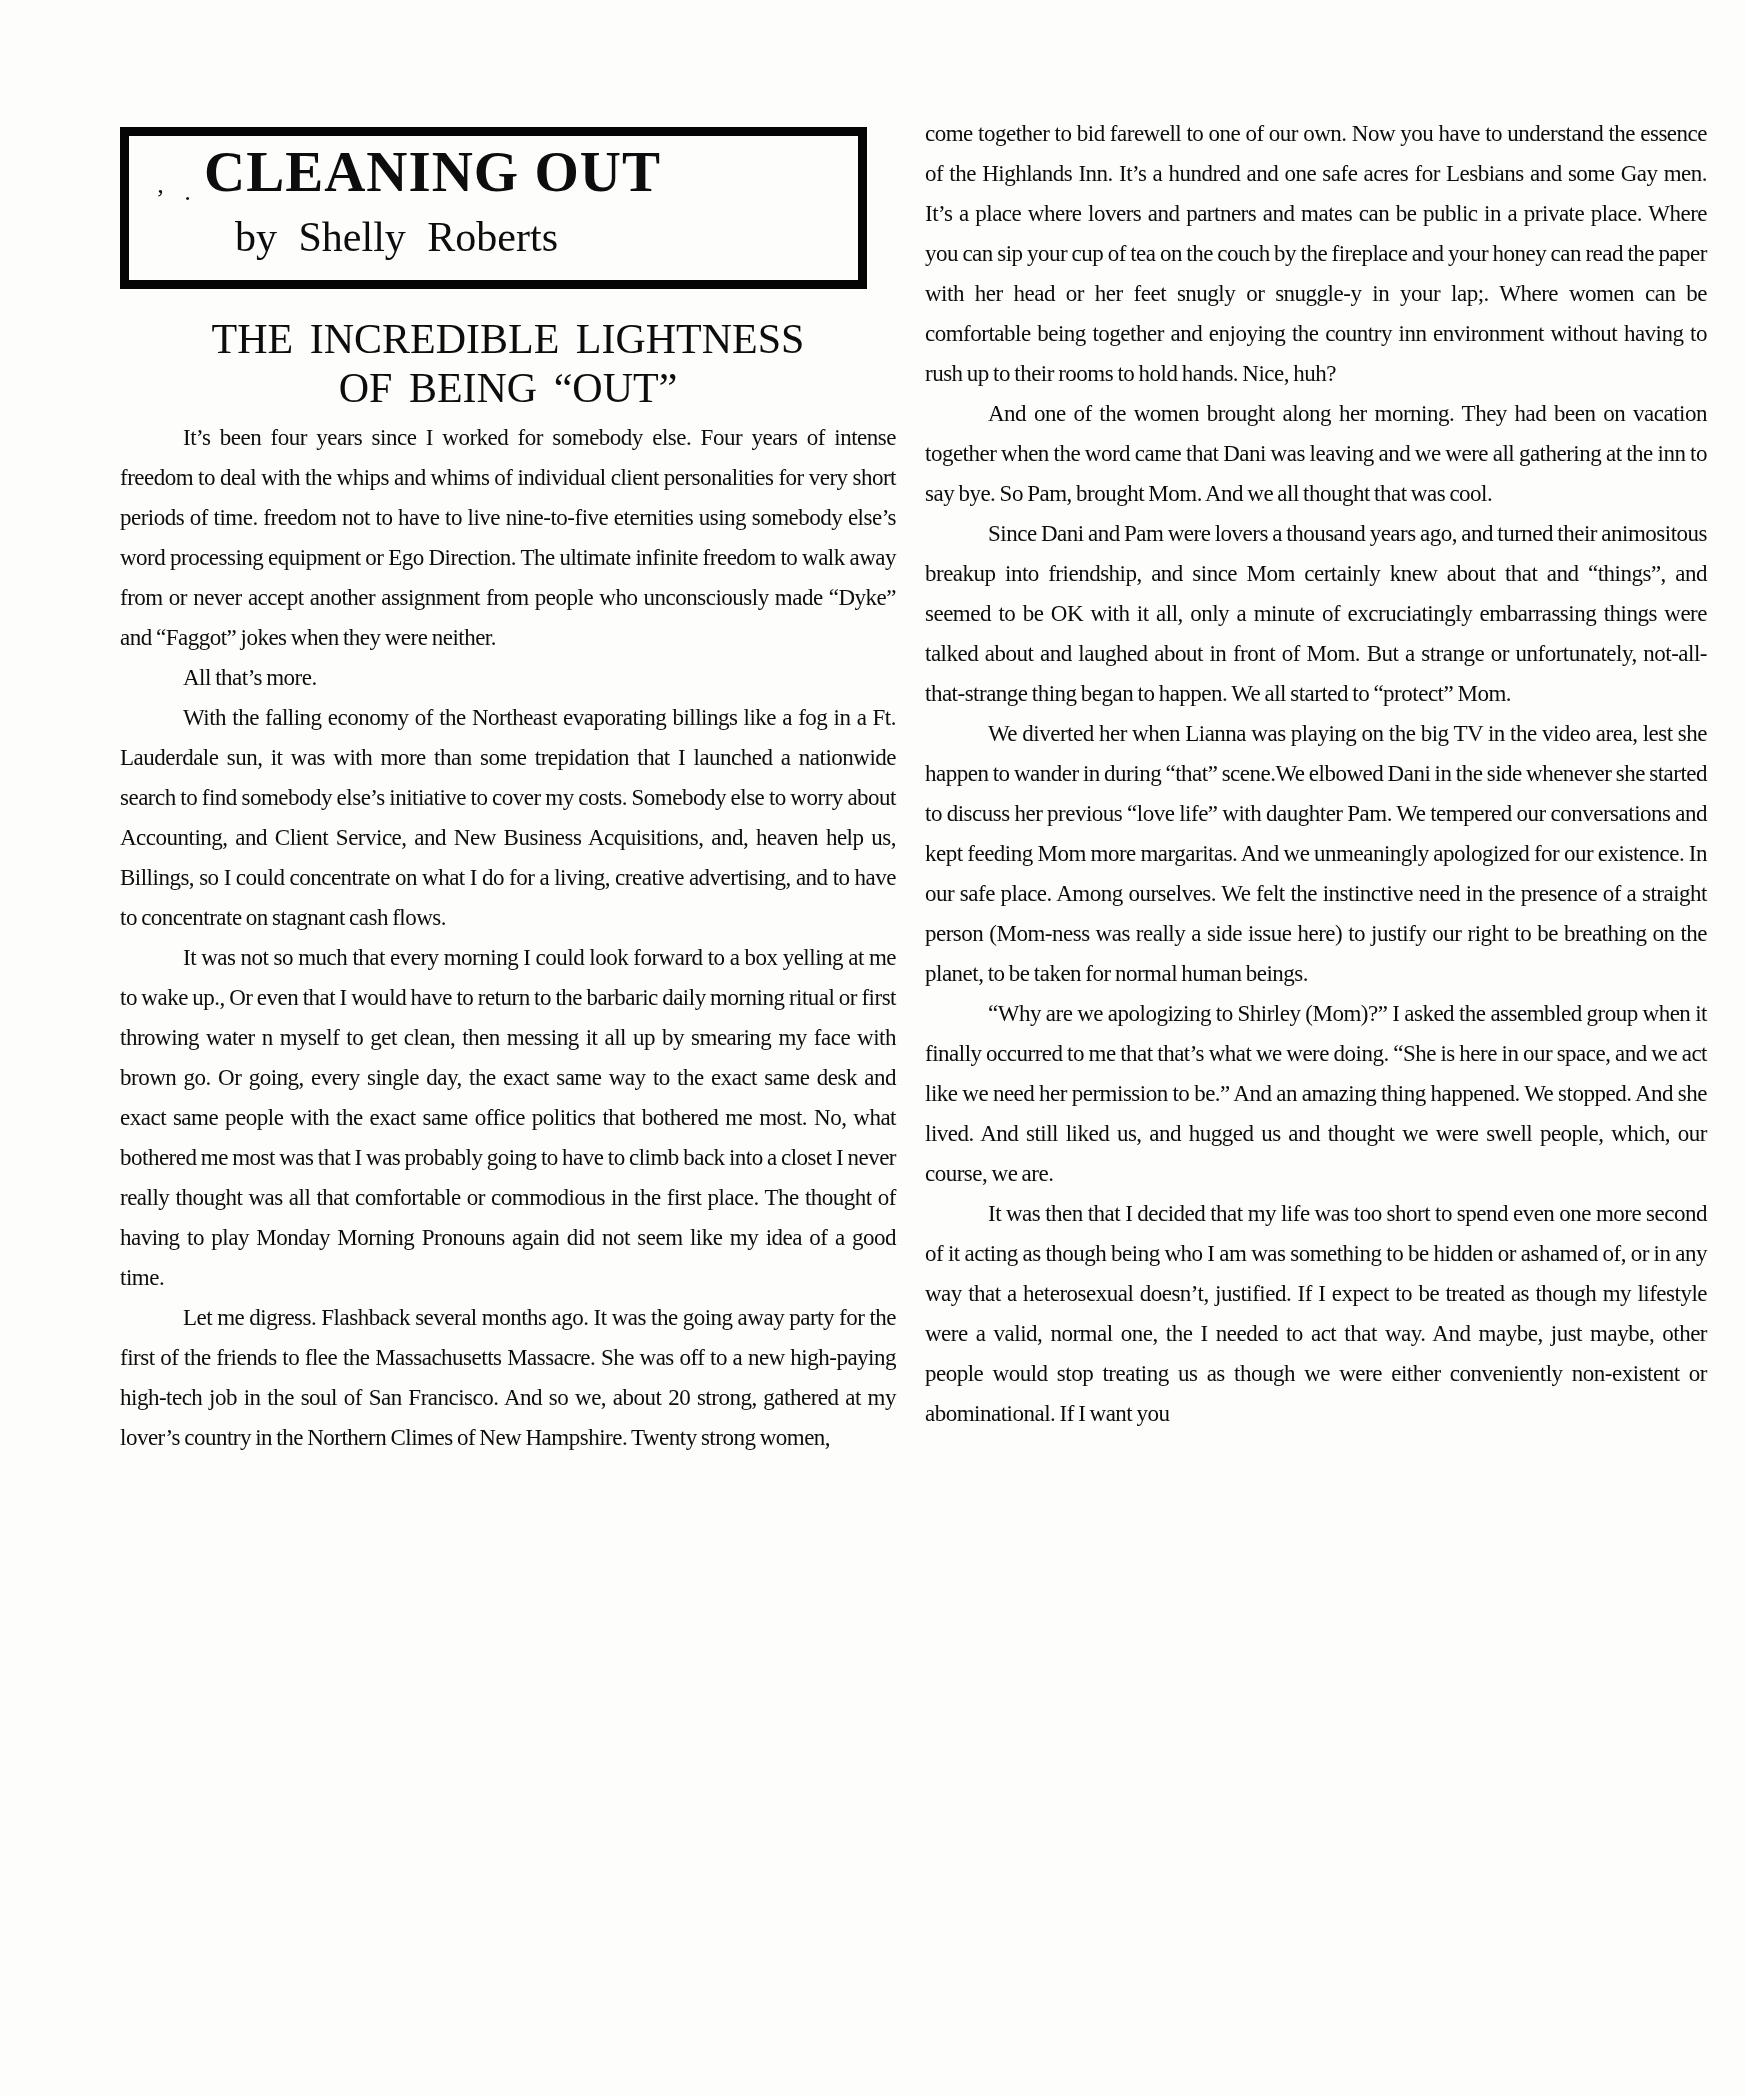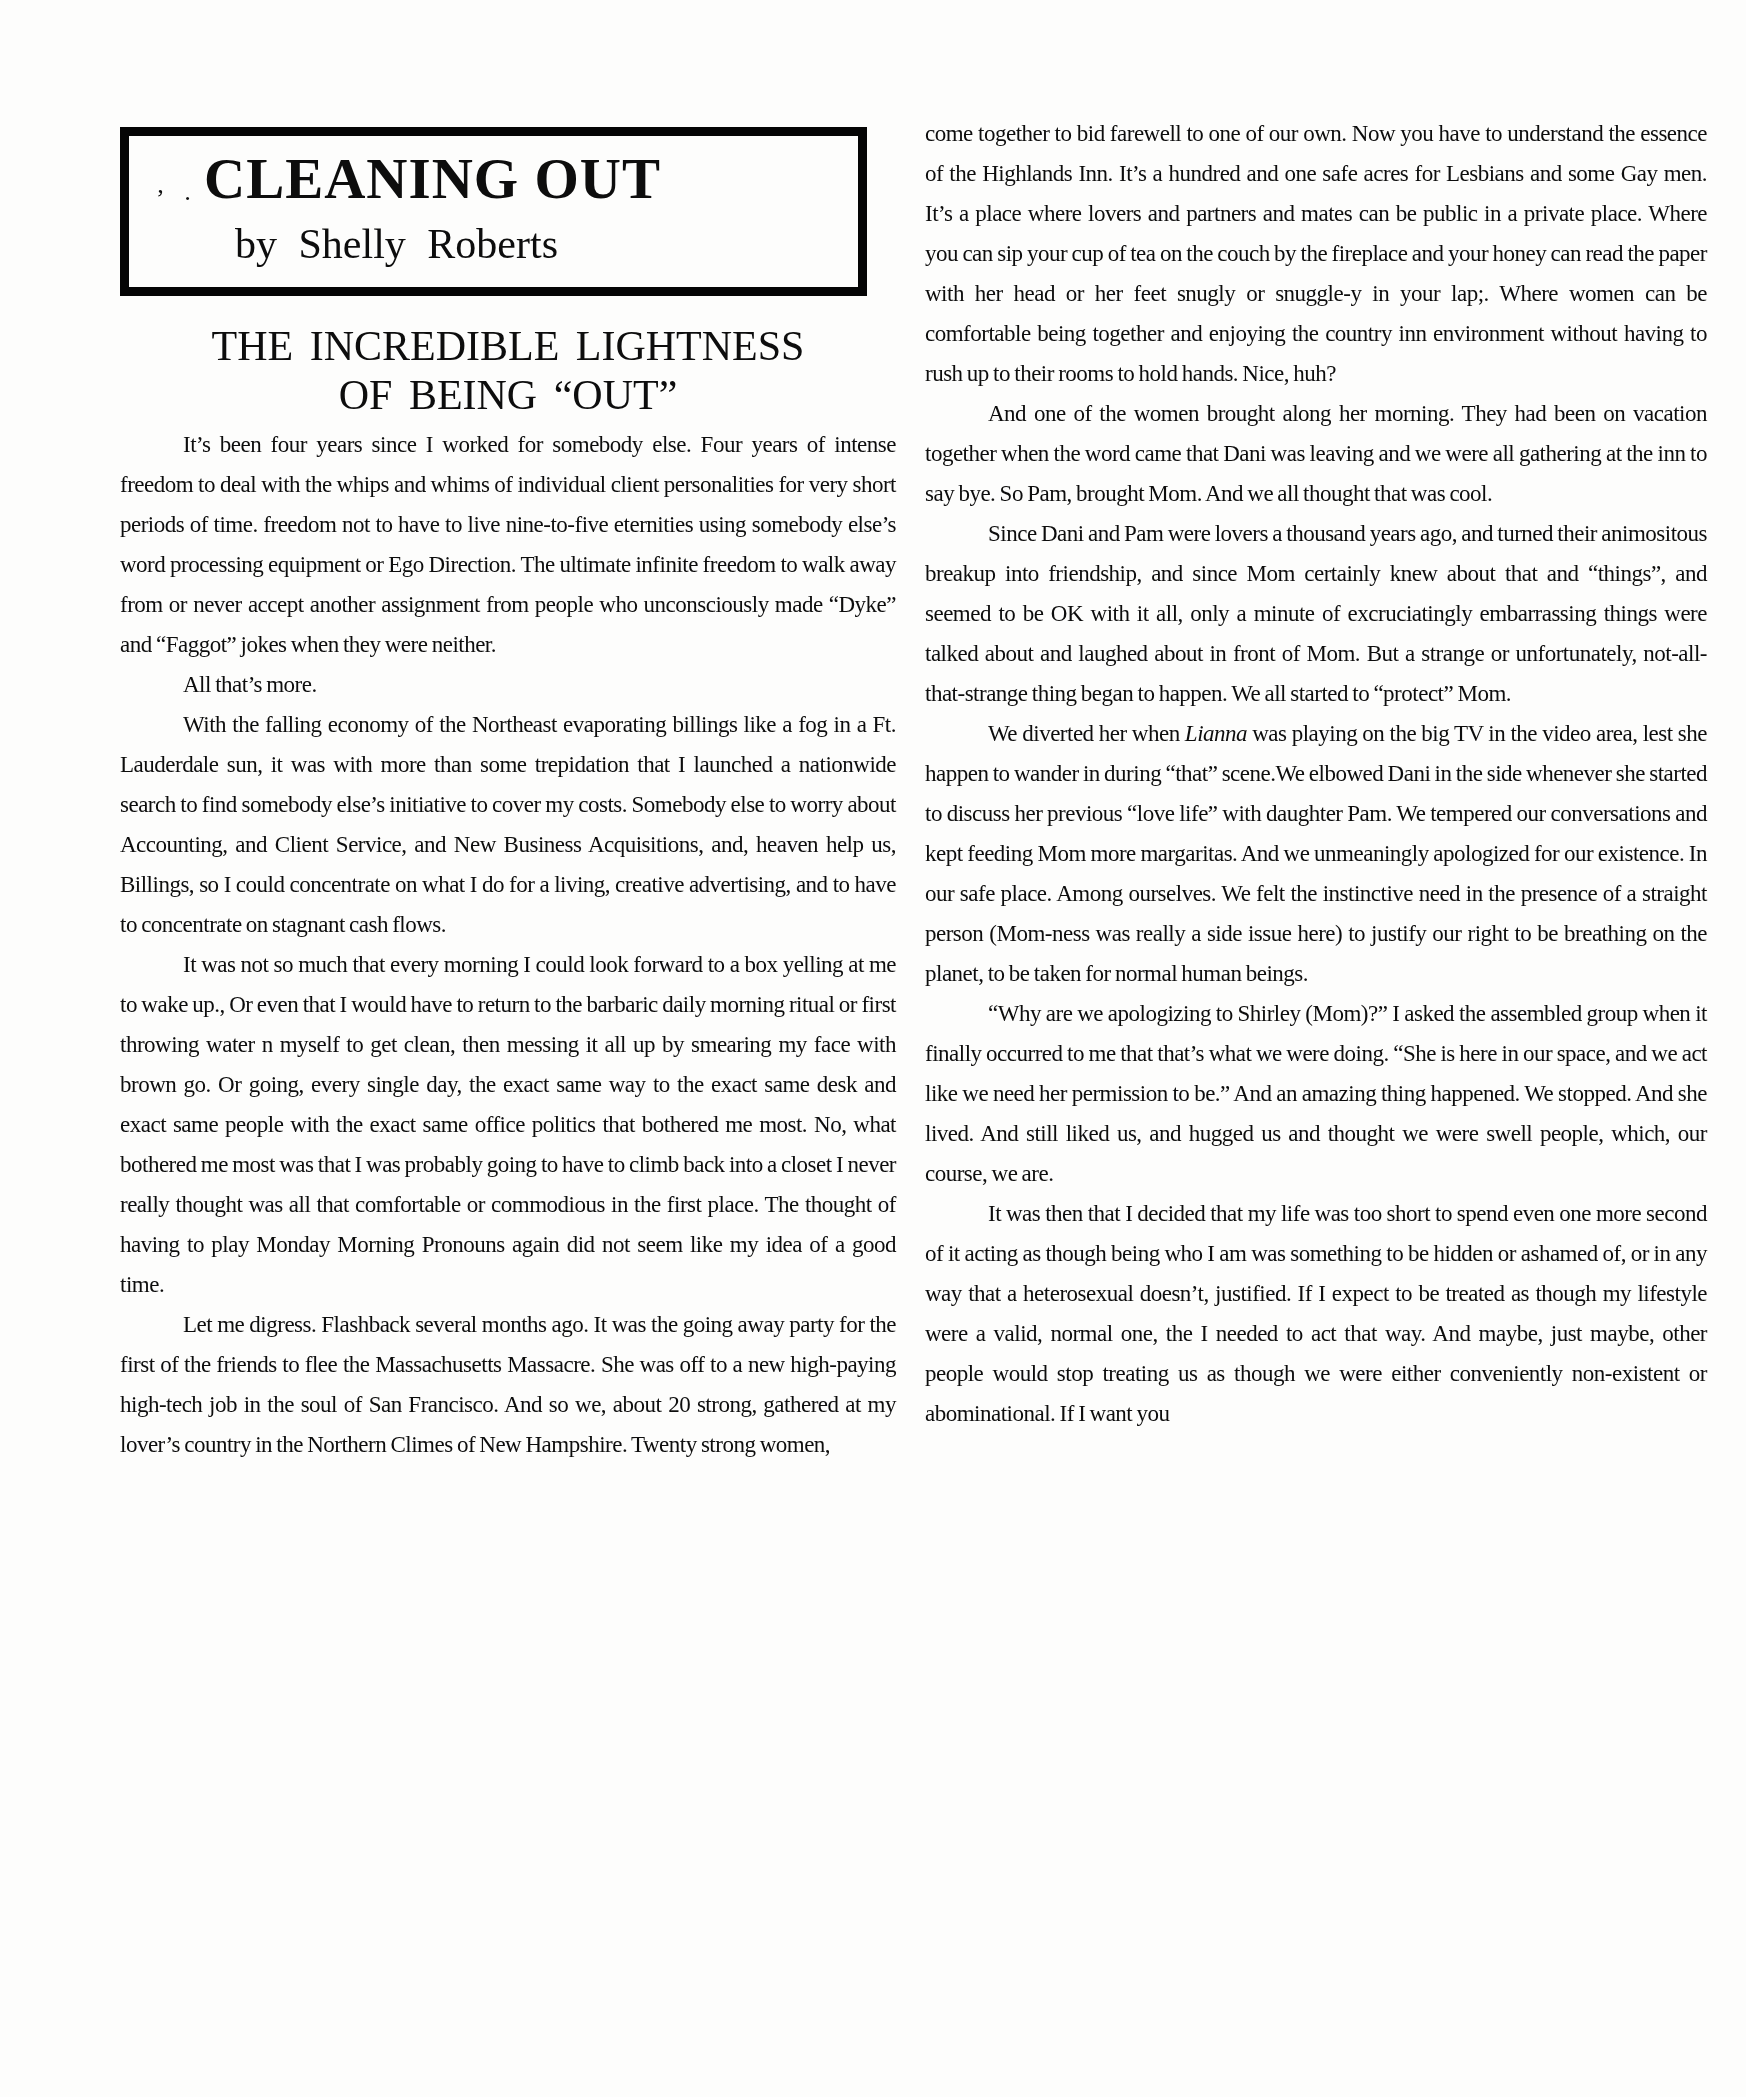--- a/index.html
+++ b/index.html
@@ -26,21 +26,21 @@
   .col { width: 776px; }
   .col-right { width: 782px; padding-top: 1px; }
 
   
   .masthead {
     box-sizing: border-box;
     width: 747px;
     margin-top: 14px;
     margin-bottom: 0;
     border: 9px solid #050505;
-    padding: 9px 15px 19px 75px;
+    padding: 2px 15px 19px 75px;
   }
   .masthead .mast-line {
     font-size: 57px;
     font-weight: bold;
     line-height: 67px;
     letter-spacing: 1px;
     white-space: nowrap;
   }
   .masthead .mast-byline {
     font-size: 42px;
@@ -75,21 +75,21 @@
   .body-p {
     margin: 0;
     font-size: 23px;
     line-height: 40px;
     text-align: justify;
     text-indent: 63px;
     letter-spacing: -0.5px;
     word-spacing: -1px;
   }
   .body-p.noindent { text-indent: 0; }
-  .body-p .ital { font-style: italic; }
+  .body-p .ital { }
 </style>
 </head>
 <body>
 
 <div class="page">
 
   <span class="scan-artifact">’ ·</span>
 
   <div class="columns">
 

